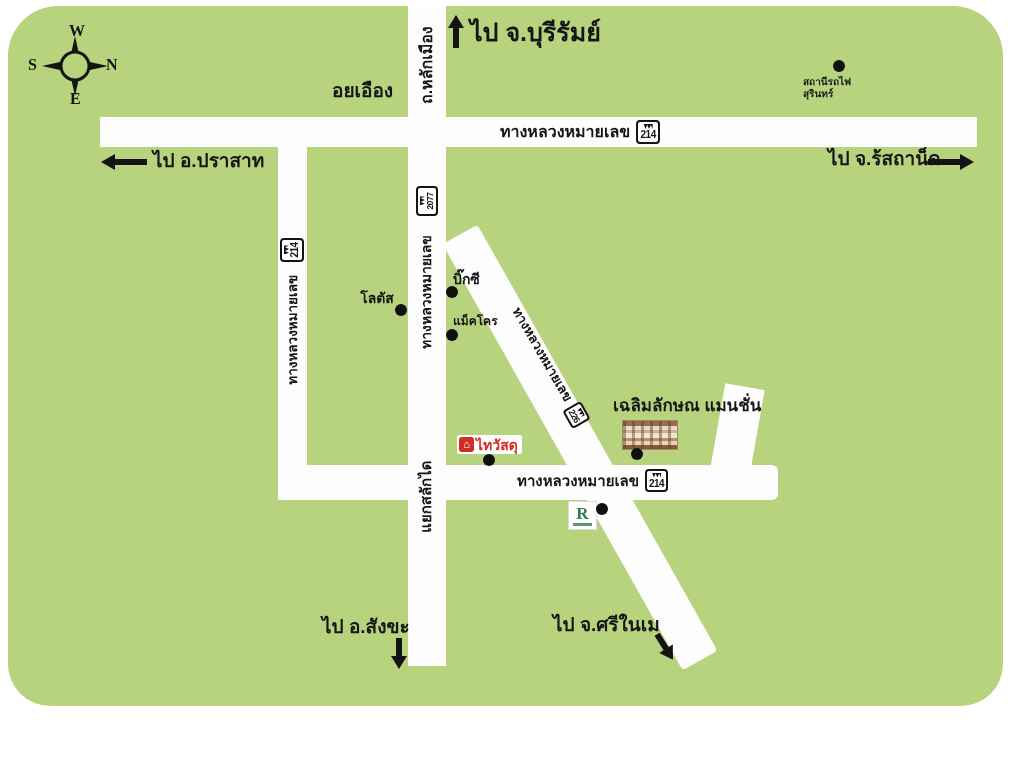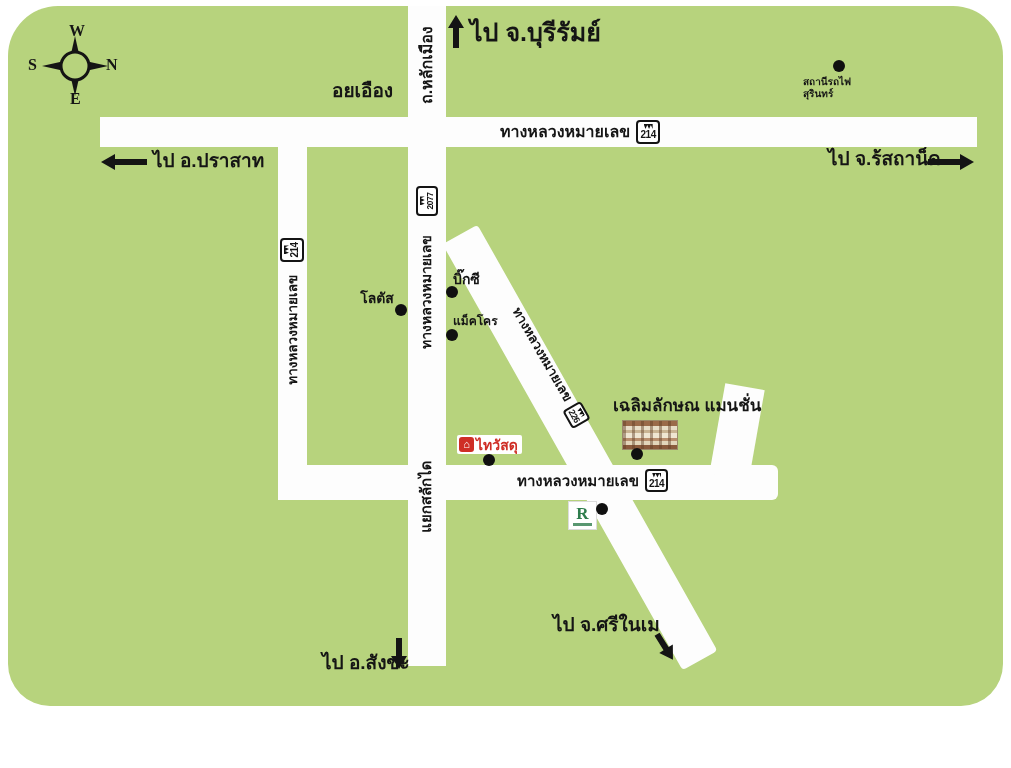--- a/index.html
+++ b/index.html
@@ -136,21 +136,21 @@
       <span class="num">214</span>
     </span>
   </div>
 
   <div class="rlogo" style="left:568px;top:501px;">
     <span class="r-letter">R</span>
     <span class="r-sub"></span>
   </div>
   <div class="dot" style="left:596px;top:503px;"></div>
 
-  <div class="label bigtxt" style="left:322px;top:616px;margin-top:36px;">ไป อ.สังขะ</div>
+  <div class="label bigtxt" style="left:322px;top:616px;">ไป อ.สังขะ</div>
   <svg class="arrow-svg" style="left:391px;top:638px;" width="16" height="31" viewBox="0 0 16 31">
     <path d="M8 31 L0 18 H5 V0 H11 V18 H16 Z" fill="#141414"></path>
   </svg>
 
   <div class="label bigtxt" style="left:553px;top:614px;">ไป จ.ศรีในเม</div>
   <svg class="arrow-svg" style="left:648px;top:630px;" width="34" height="34" viewBox="0 0 34 34">
     <g transform="rotate(-32 17 17)">
       <path d="M17 32 L9 19 H14 V2 H20 V19 H25 Z" fill="#141414"></path>
     </g>
   </svg>

